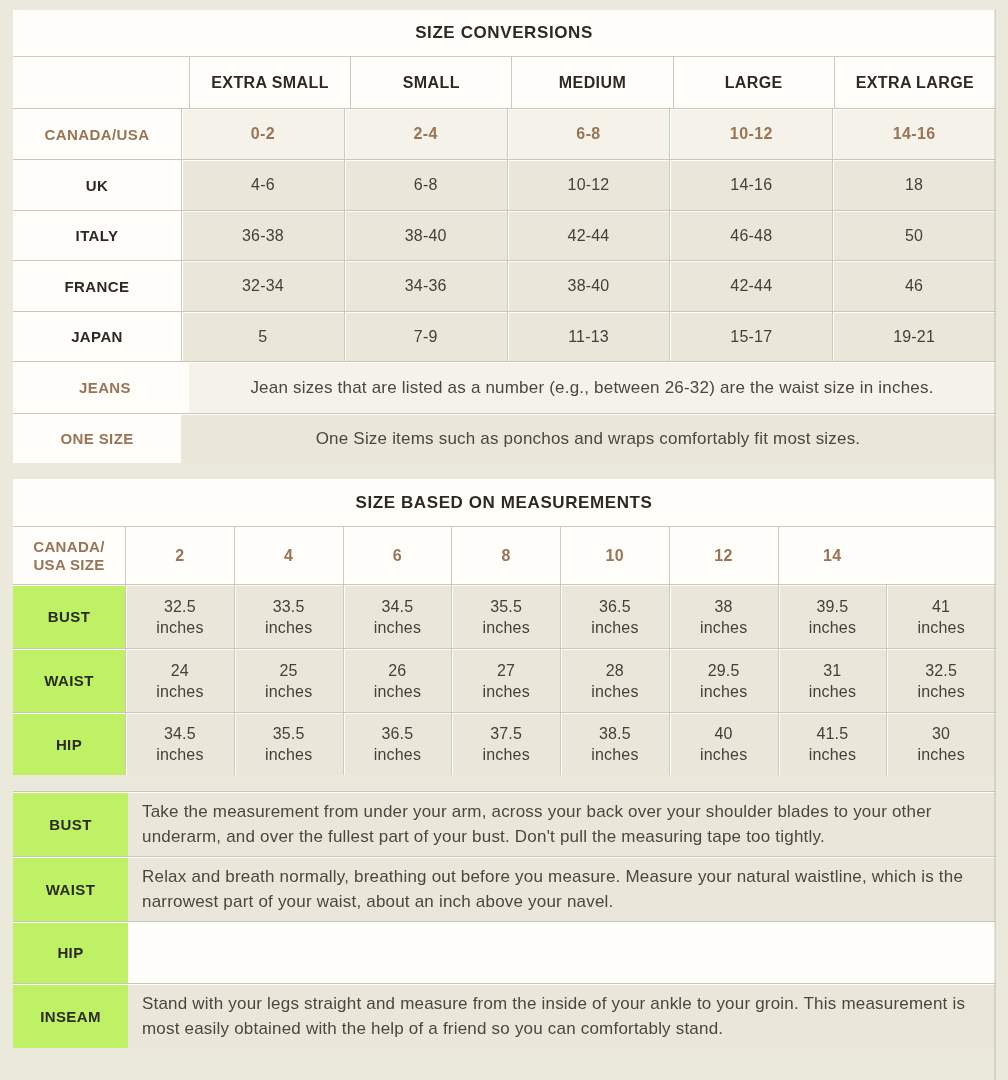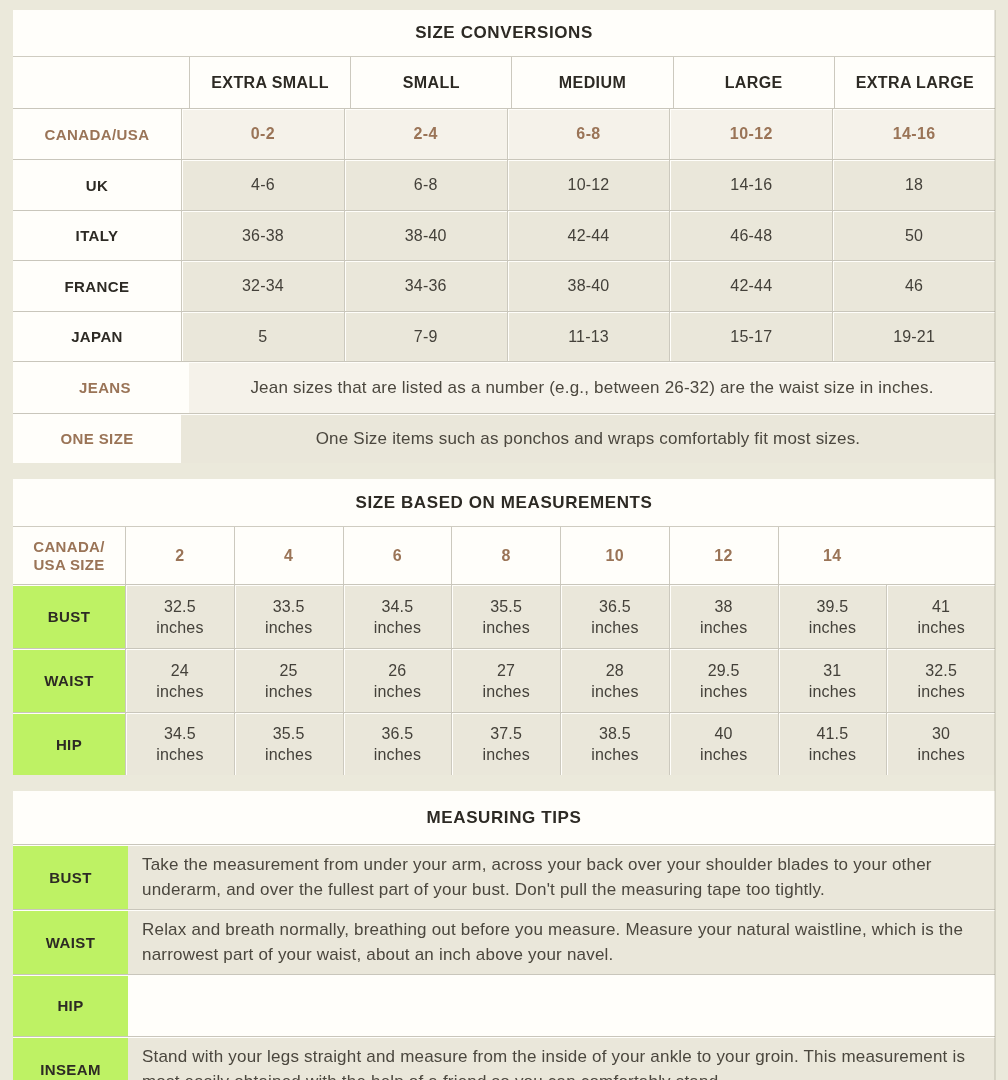--- a/index.html
+++ b/index.html
@@ -271,21 +271,20 @@
           <span>inches</span>
         </div>
       <div class="cell val stack">
           <span>30</span>
           <span>inches</span>
         </div>
     </div>
   </section>
 
   <section class="card gap">
-    <div class="sec-title t3">MEASURING TIPS</div>
 
     <div class="grid g3 row beige r64">
       <div class="cell lab lab2">BUST</div>
       <div class="cell tip">Take the measurement from under your arm, across your back over your shoulder blades to your other underarm, and over the fullest part of your bust. Don't pull the measuring tape too tightly.</div>
     </div>
 
     <div class="grid g3 row beige r64">
       <div class="cell lab lab2">WAIST</div>
       <div class="cell tip">Relax and breath normally, breathing out before you measure. Measure your natural waistline, which is the narrowest part of your waist, about an inch above your navel.</div>
     </div>

